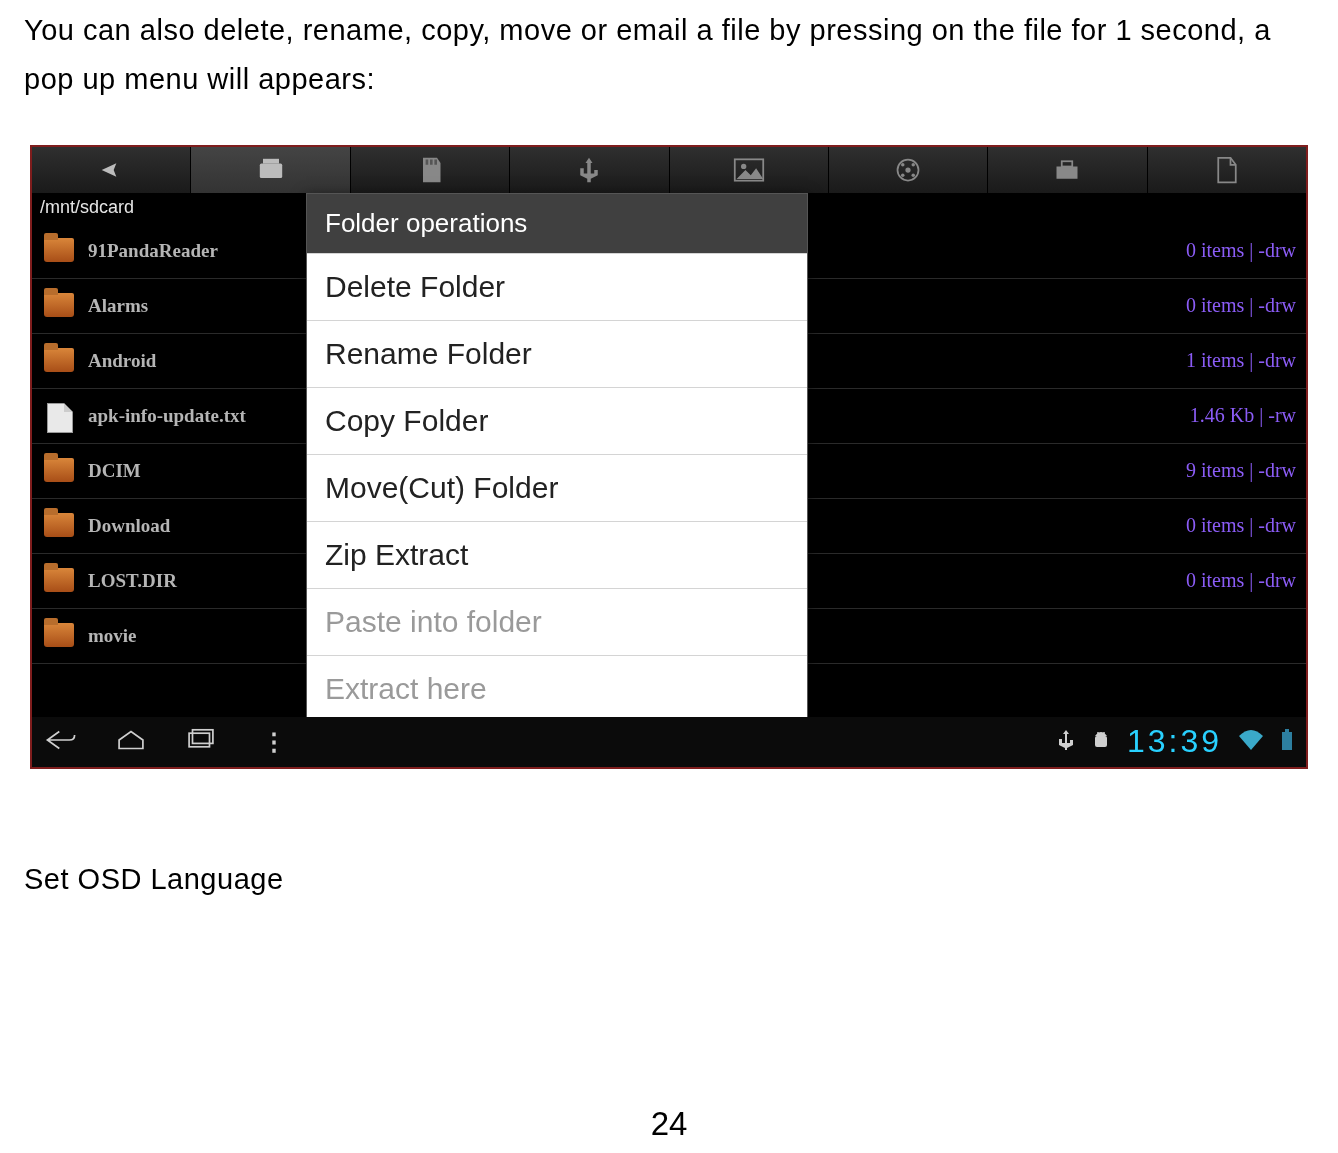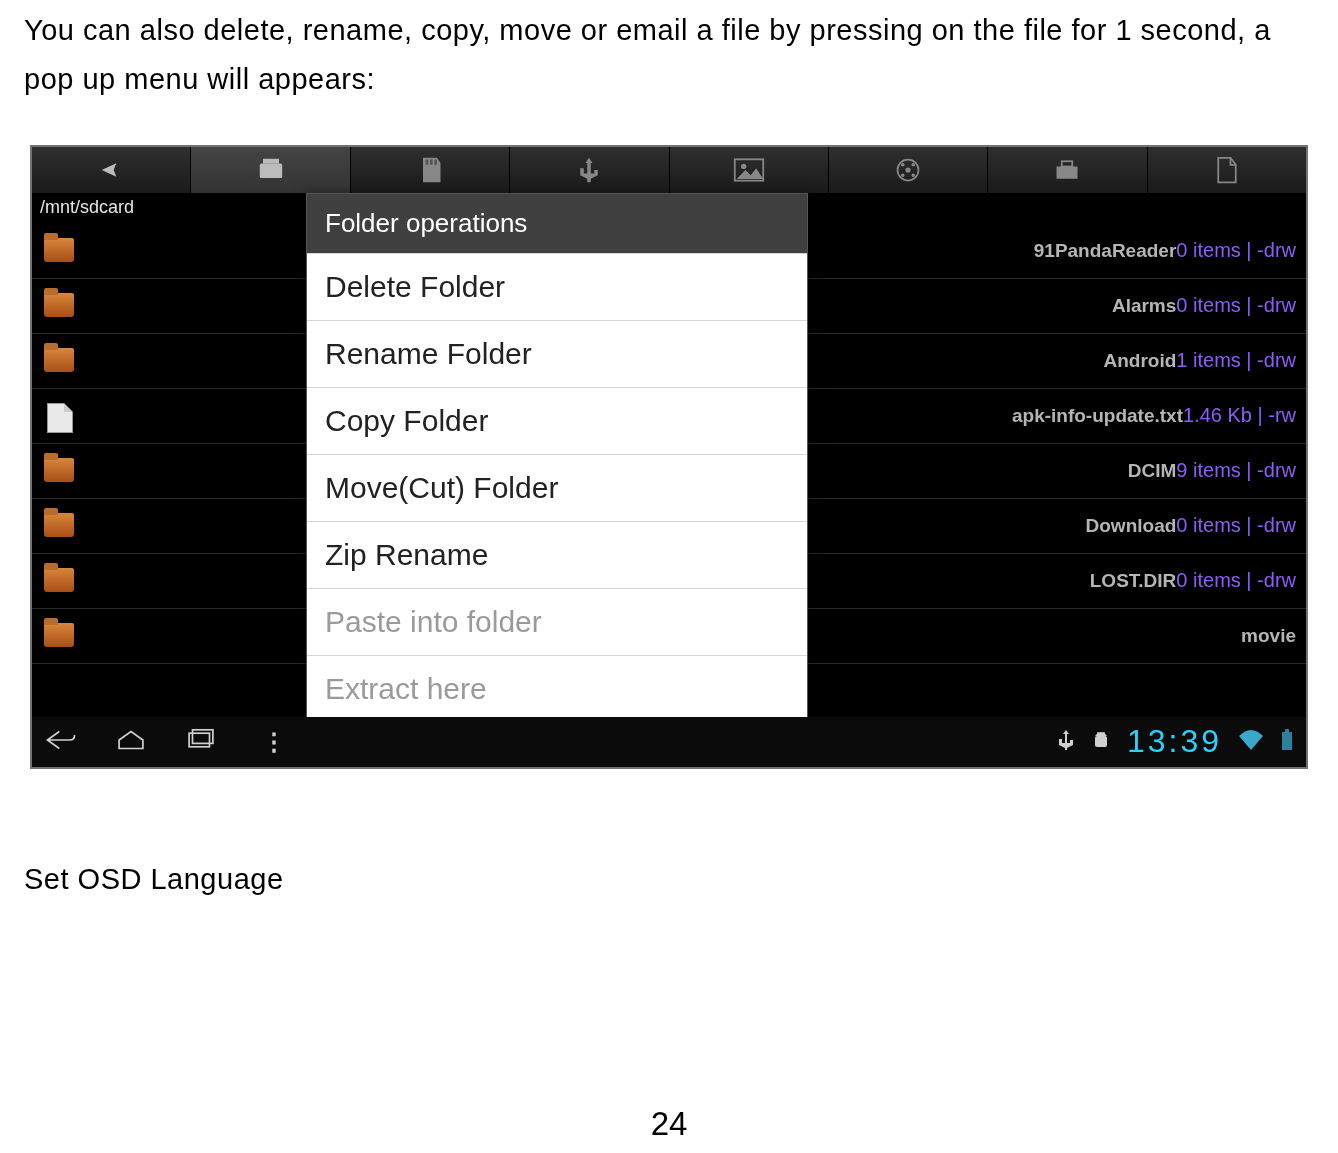--- a/index.html
+++ b/index.html
@@ -17,21 +17,21 @@
     box-sizing: border-box;
     padding: 0 24px;
   }
   .body-text {
     font-size: 29px;
     line-height: 1.7;
     letter-spacing: 0.5px;
     padding-top: 6px;
   }
   .screenshot-wrap {
-    border: 2px solid #737373;
+    border: 2px solid #7f1d1d;
     margin: 40px 6px 0 6px;
     position: relative;
     background: #000;
     height: 620px;
     overflow: hidden;
   }
   
   .toolbar {
     display: flex;
     height: 46px;
@@ -54,22 +54,21 @@
   .pathbar {
     color: #e6e6e6;
     font-size: 18px;
     padding: 4px 8px 6px 8px;
     background:#000;
     font-family: Arial, sans-serif;
   }
   
   .files {
     background:#000;
-    font-family: Liberation Sans, sans-serif;
-    text-align: right;
+    font-family: Liberation Serif, serif;
   }
   .row {
     display:flex;
     align-items:center;
     height:54px;
     border-bottom:1px solid #2a2a2a;
     padding:0 10px 0 6px;
     position:relative;
   }
   .row .ic {
@@ -279,21 +278,21 @@
         </div>
       </div>
 
     <div class="popup">
       <div class="popup-title">Folder operations</div>
       <div id="popup-items">
           <div class="popup-item">Delete Folder</div>
           <div class="popup-item">Rename Folder</div>
           <div class="popup-item">Copy Folder</div>
           <div class="popup-item">Move(Cut) Folder</div>
-          <div class="popup-item">Zip Rename</div>
+          <div class="popup-item">Zip Extract</div>
           <div class="popup-item disabled">Paste into folder</div>
           <div class="popup-item disabled">Extract here</div>
         </div>
     </div>
 
     <div class="navbar">
       <div class="nav-left">
         <span>
           <svg viewBox="0 0 40 28">
               <path d="M18 4 L4 14 L18 24 M4 14 H30 Q36 14 36 8" fill="none" stroke="#cfcfcf" stroke-width="2"></path>

